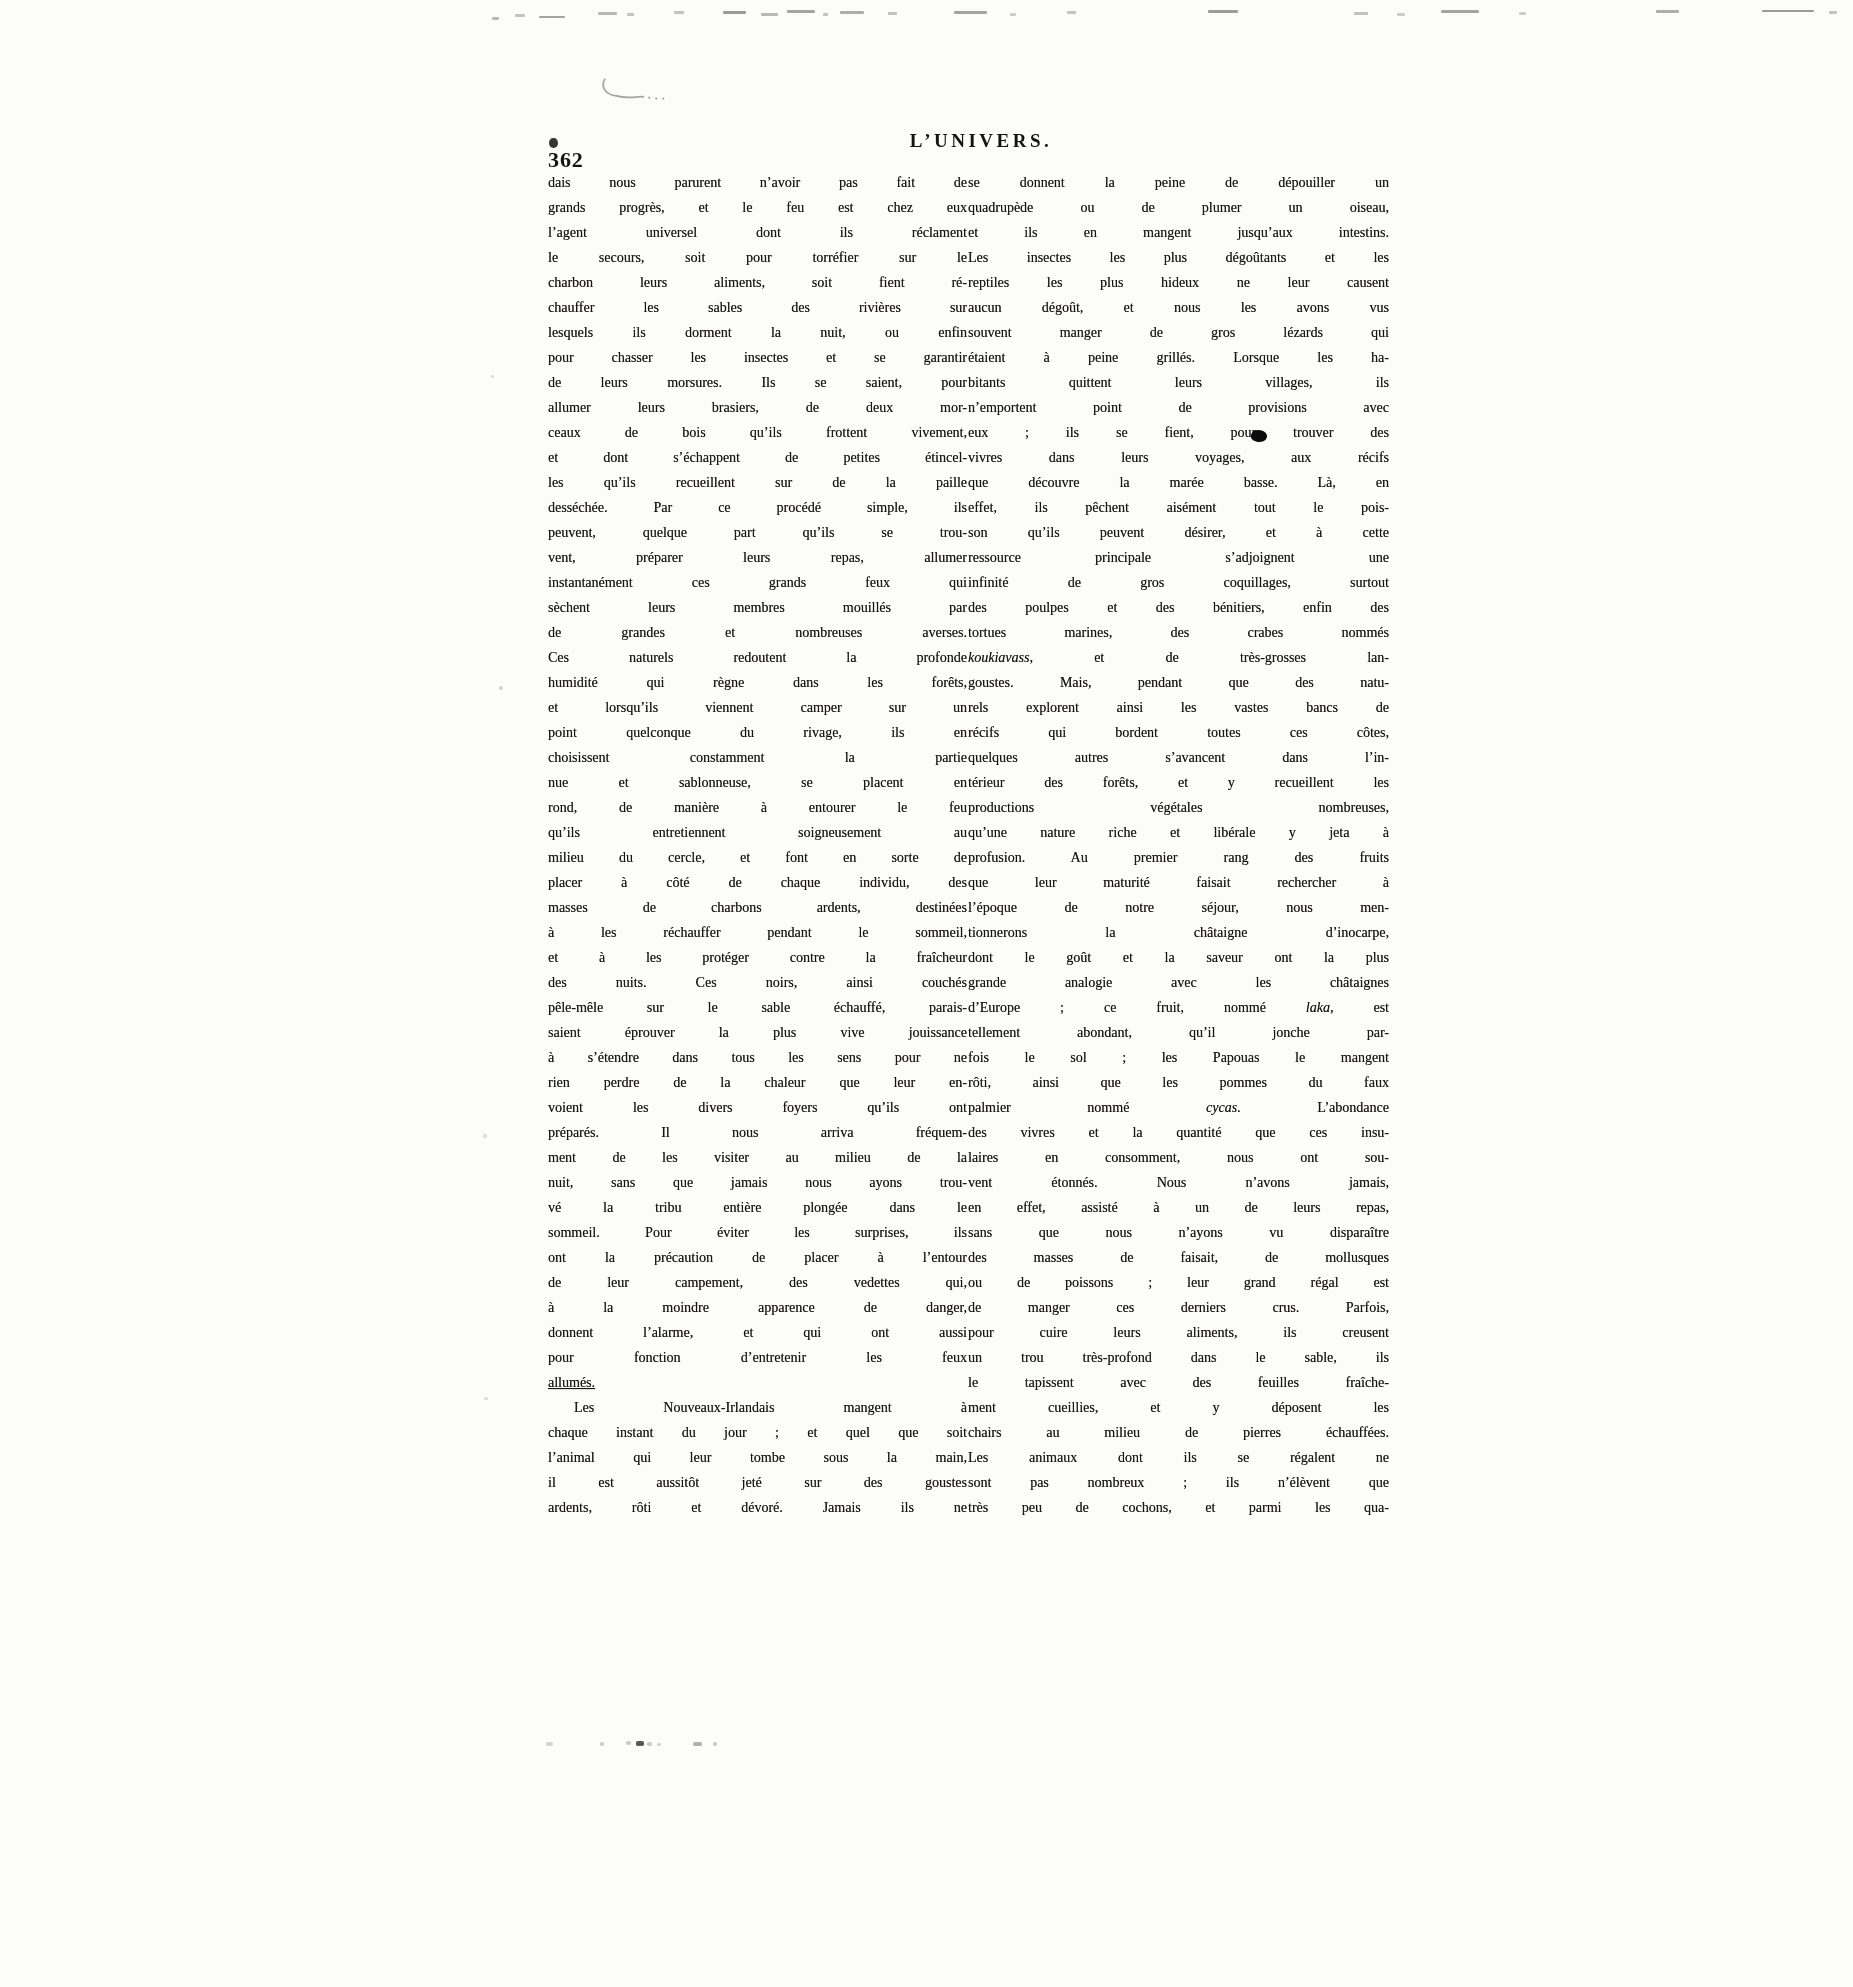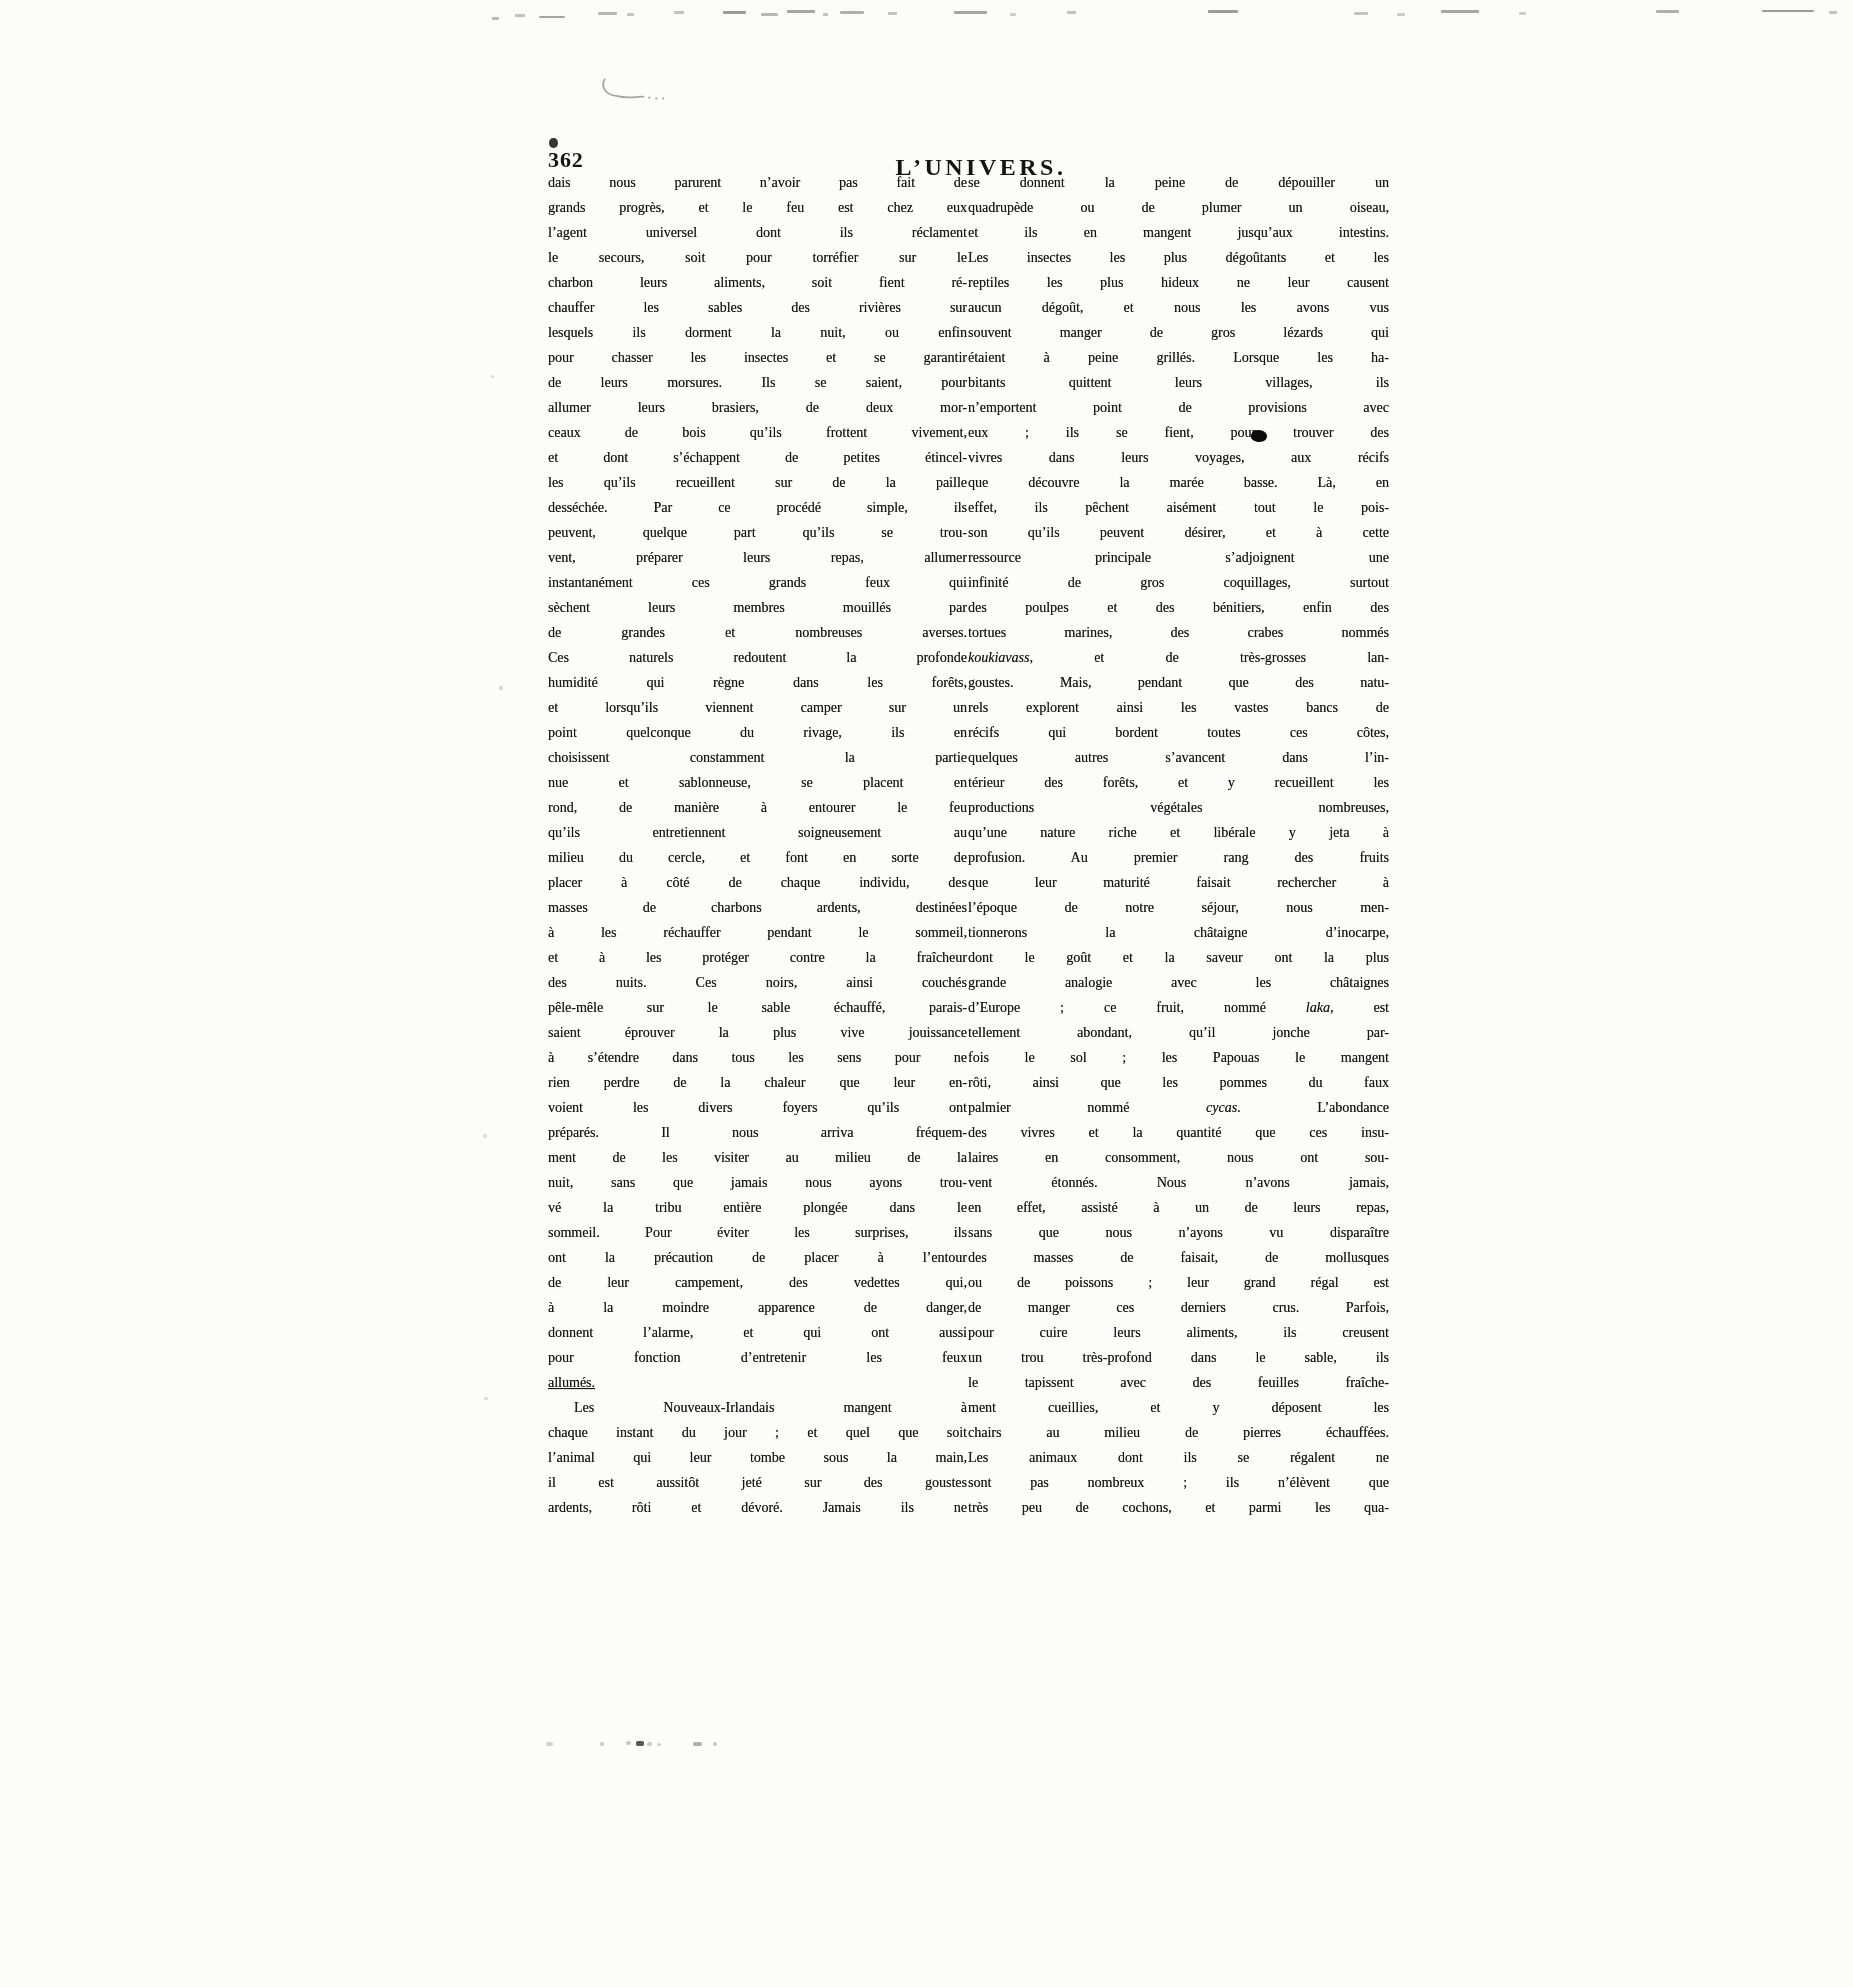--- a/index.html
+++ b/index.html
@@ -11,23 +11,22 @@
     color:#151413;
     overflow:hidden;
   }
   .running-head{position:absolute;left:548px;top:127px;width:866px;height:37px;}
   .page-number{
     position:absolute;left:0;top:20px;
     font-size:22px;font-weight:bold;letter-spacing:0.9px;
   }
   .running-title{
     display:block;text-align:center;
-    font-size:24px;font-weight:bold;letter-spacing:3.5px;
+    font-size:19px;font-weight:bold;letter-spacing:3.5px;
     padding-top:2.6px;
-    margin-top:24px;
   }
   .column{
     position:absolute;top:170px;
     font-size:14px;line-height:25px;
     text-rendering:optimizeLegibility;
   }
   .column.left{left:548px;width:419px;}
   .column.right{left:968px;width:421px;}
   .line{
     height:25px;overflow:hidden;

